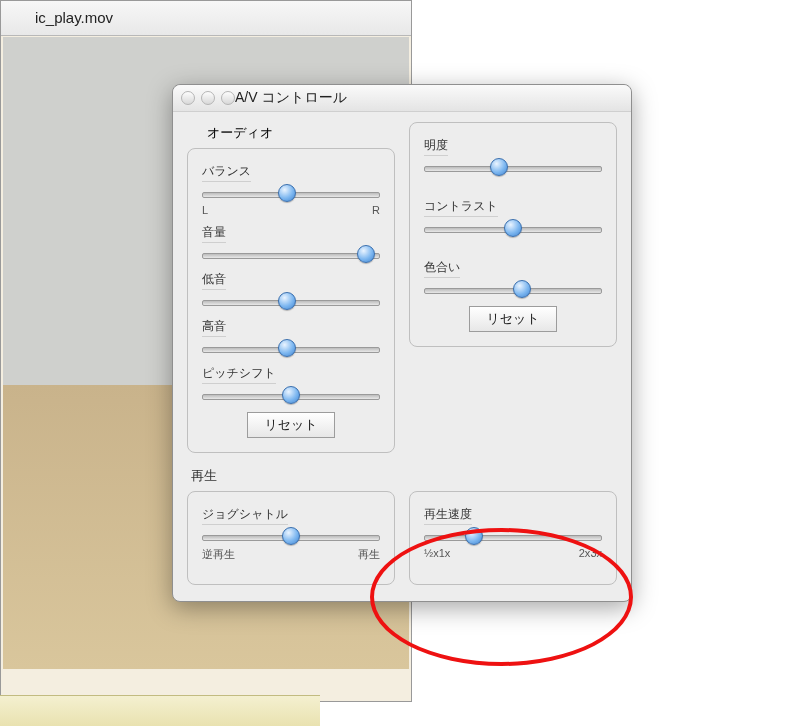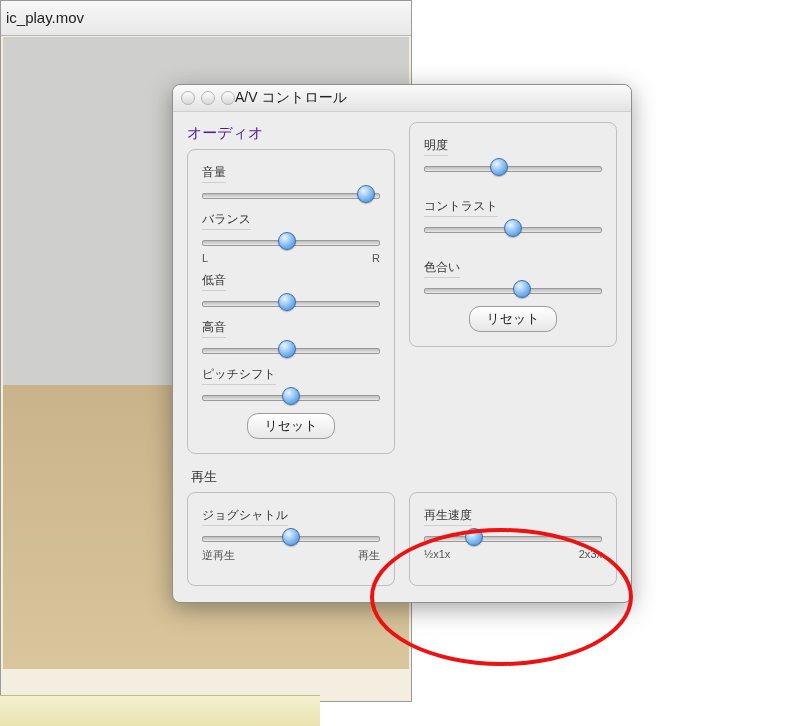--- a/index.html
+++ b/index.html
@@ -1,38 +1,38 @@
 <!DOCTYPE html>
 <html><head>
 <meta charset="utf-8">
 <style>
   html,body{margin:0;padding:0;width:800px;height:726px;background:#fff;font-family:"Hiragino Kaku Gothic Pro","Lucida Grande",sans-serif;font-size:13px;color:#222;overflow:hidden;}
   
   .bg-window{position:absolute;left:0;top:0;width:410px;height:700px;background:#f4eee0;border:1px solid #999;}
-  .bg-titlebar{height:34px;background:linear-gradient(#f7f7f7,#e8e8e8);border-bottom:1px solid #b8b8b8;line-height:34px;padding-left:5px;font-size:15px;color:#222;}
+  .bg-titlebar{height:34px;background:linear-gradient(#f7f7f7,#e8e8e8);border-bottom:1px solid #b8b8b8;line-height:34px;padding-left:34px;font-size:15px;color:#222;}
   .bg-video{position:absolute;left:2px;top:36px;right:2px;height:632px;background:linear-gradient(#cfd0cd 0%,#cfd0cd 55%,#c9b38b 55%,#d9c69c 100%);}
   .bg-strip{position:absolute;left:0;bottom:0;width:320px;height:30px;background:linear-gradient(#f4f0d0,#e9e2b0);border-top:1px solid #c2bb80;}
   
   .panel{position:absolute;left:172px;top:84px;width:458px;background:#ededed;border:1px solid #8f8f8f;border-radius:8px;box-shadow:0 6px 24px rgba(0,0,0,.35);}
   .panel-titlebar{height:26px;border-bottom:1px solid #cfcfcf;display:flex;align-items:center;border-radius:8px 8px 0 0;background:linear-gradient(#fafafa,#e4e4e4);}
   .traffic{display:flex;gap:6px;margin-left:8px;}
   .tl{width:12px;height:12px;border-radius:50%;background:linear-gradient(#fdfdfd,#d8d8d8);border:1px solid #b5b5b5;}
   .panel-title{flex:1;font-size:14px;color:#222;margin-right:44px;}
   .panel-body{padding:10px 14px 16px;}
   .row{display:flex;gap:14px;}
-  .group-label{font-size:15px;color:#4c1d95;margin:2px 0 6px 0;}
+  .group-label{font-size:13px;color:#000000;margin:2px 0 6px 20px;}
   .groupbox{flex:1;background:#ededed;border:1px solid #bfbfbf;border-radius:8px;padding:10px 14px 14px;position:relative;}
   .field{margin:4px 0 8px;}
   .field-label{font-size:12px;color:#333;margin-bottom:2px;border-bottom:1px solid #cfcfcf;display:inline-block;padding-bottom:1px;}
   .slider{position:relative;height:18px;}
   .track{position:absolute;left:0;right:0;top:8px;height:4px;border-radius:2px;background:linear-gradient(#bcbcbc,#e8e8e8);border:1px solid #9a9a9a;}
   .thumb{position:absolute;top:0;width:16px;height:16px;border-radius:50%;background:radial-gradient(circle at 35% 30%,#eaf4ff,#7db7f0 55%,#3f82cf);border:1px solid #3a6fae;box-shadow:0 1px 1px rgba(0,0,0,.25);transform:translateX(-50%);}
   .ticks{display:flex;justify-content:space-between;font-size:11px;color:#555;margin-top:2px;}
   .ticks.four span{flex:0 0 auto;}
-  .reset{display:block;margin:8px auto 0;padding:3px 16px;font-size:13px;border-radius:11px;border:1px solid #9c9c9c;background:linear-gradient(#ffffff,#e7e7e7);color:#222;}
+  .reset{display:block;margin:8px auto 0;padding:3px 16px;font-size:13px;border-radius:0;border:1px solid #9c9c9c;background:linear-gradient(#ffffff,#e7e7e7);color:#222;}
   .playback-label{margin:14px 0 6px 4px;font-size:13px;color:#333;}
   .callout{position:absolute;border:4px solid #ee1111;border-radius:50%;pointer-events:none;}
 </style>
 </head>
 <body>
 
 <div class="bg-window">
   <div class="bg-titlebar">ic_play.mov</div>
   <div class="bg-video"></div>
 </div>
@@ -49,36 +49,36 @@
   </div>
 
   <div class="panel-body">
     <div class="row">
 
       <div style="flex:1">
         <div class="group-label">オーディオ</div>
         <div class="groupbox">
 
           <div class="field">
-            <span class="field-label">音量</span>
-            <div class="slider">
-              <div class="track"></div>
-                <div class="thumb" style="left:92%"></div>
-            </div>
-          </div>
-
-          <div class="field">
             <span class="field-label">バランス</span>
             <div class="slider">
               <div class="track"></div>
                 <div class="thumb" style="left:48%"></div>
             </div>
             <div class="ticks">
               <span>L</span>
                 <span>R</span>
+            </div>
+          </div>
+
+          <div class="field">
+            <span class="field-label">音量</span>
+            <div class="slider">
+              <div class="track"></div>
+                <div class="thumb" style="left:92%"></div>
             </div>
           </div>
 
           <div class="field">
             <span class="field-label">低音</span>
             <div class="slider">
               <div class="track"></div>
                 <div class="thumb" style="left:48%"></div>
             </div>
           </div>

